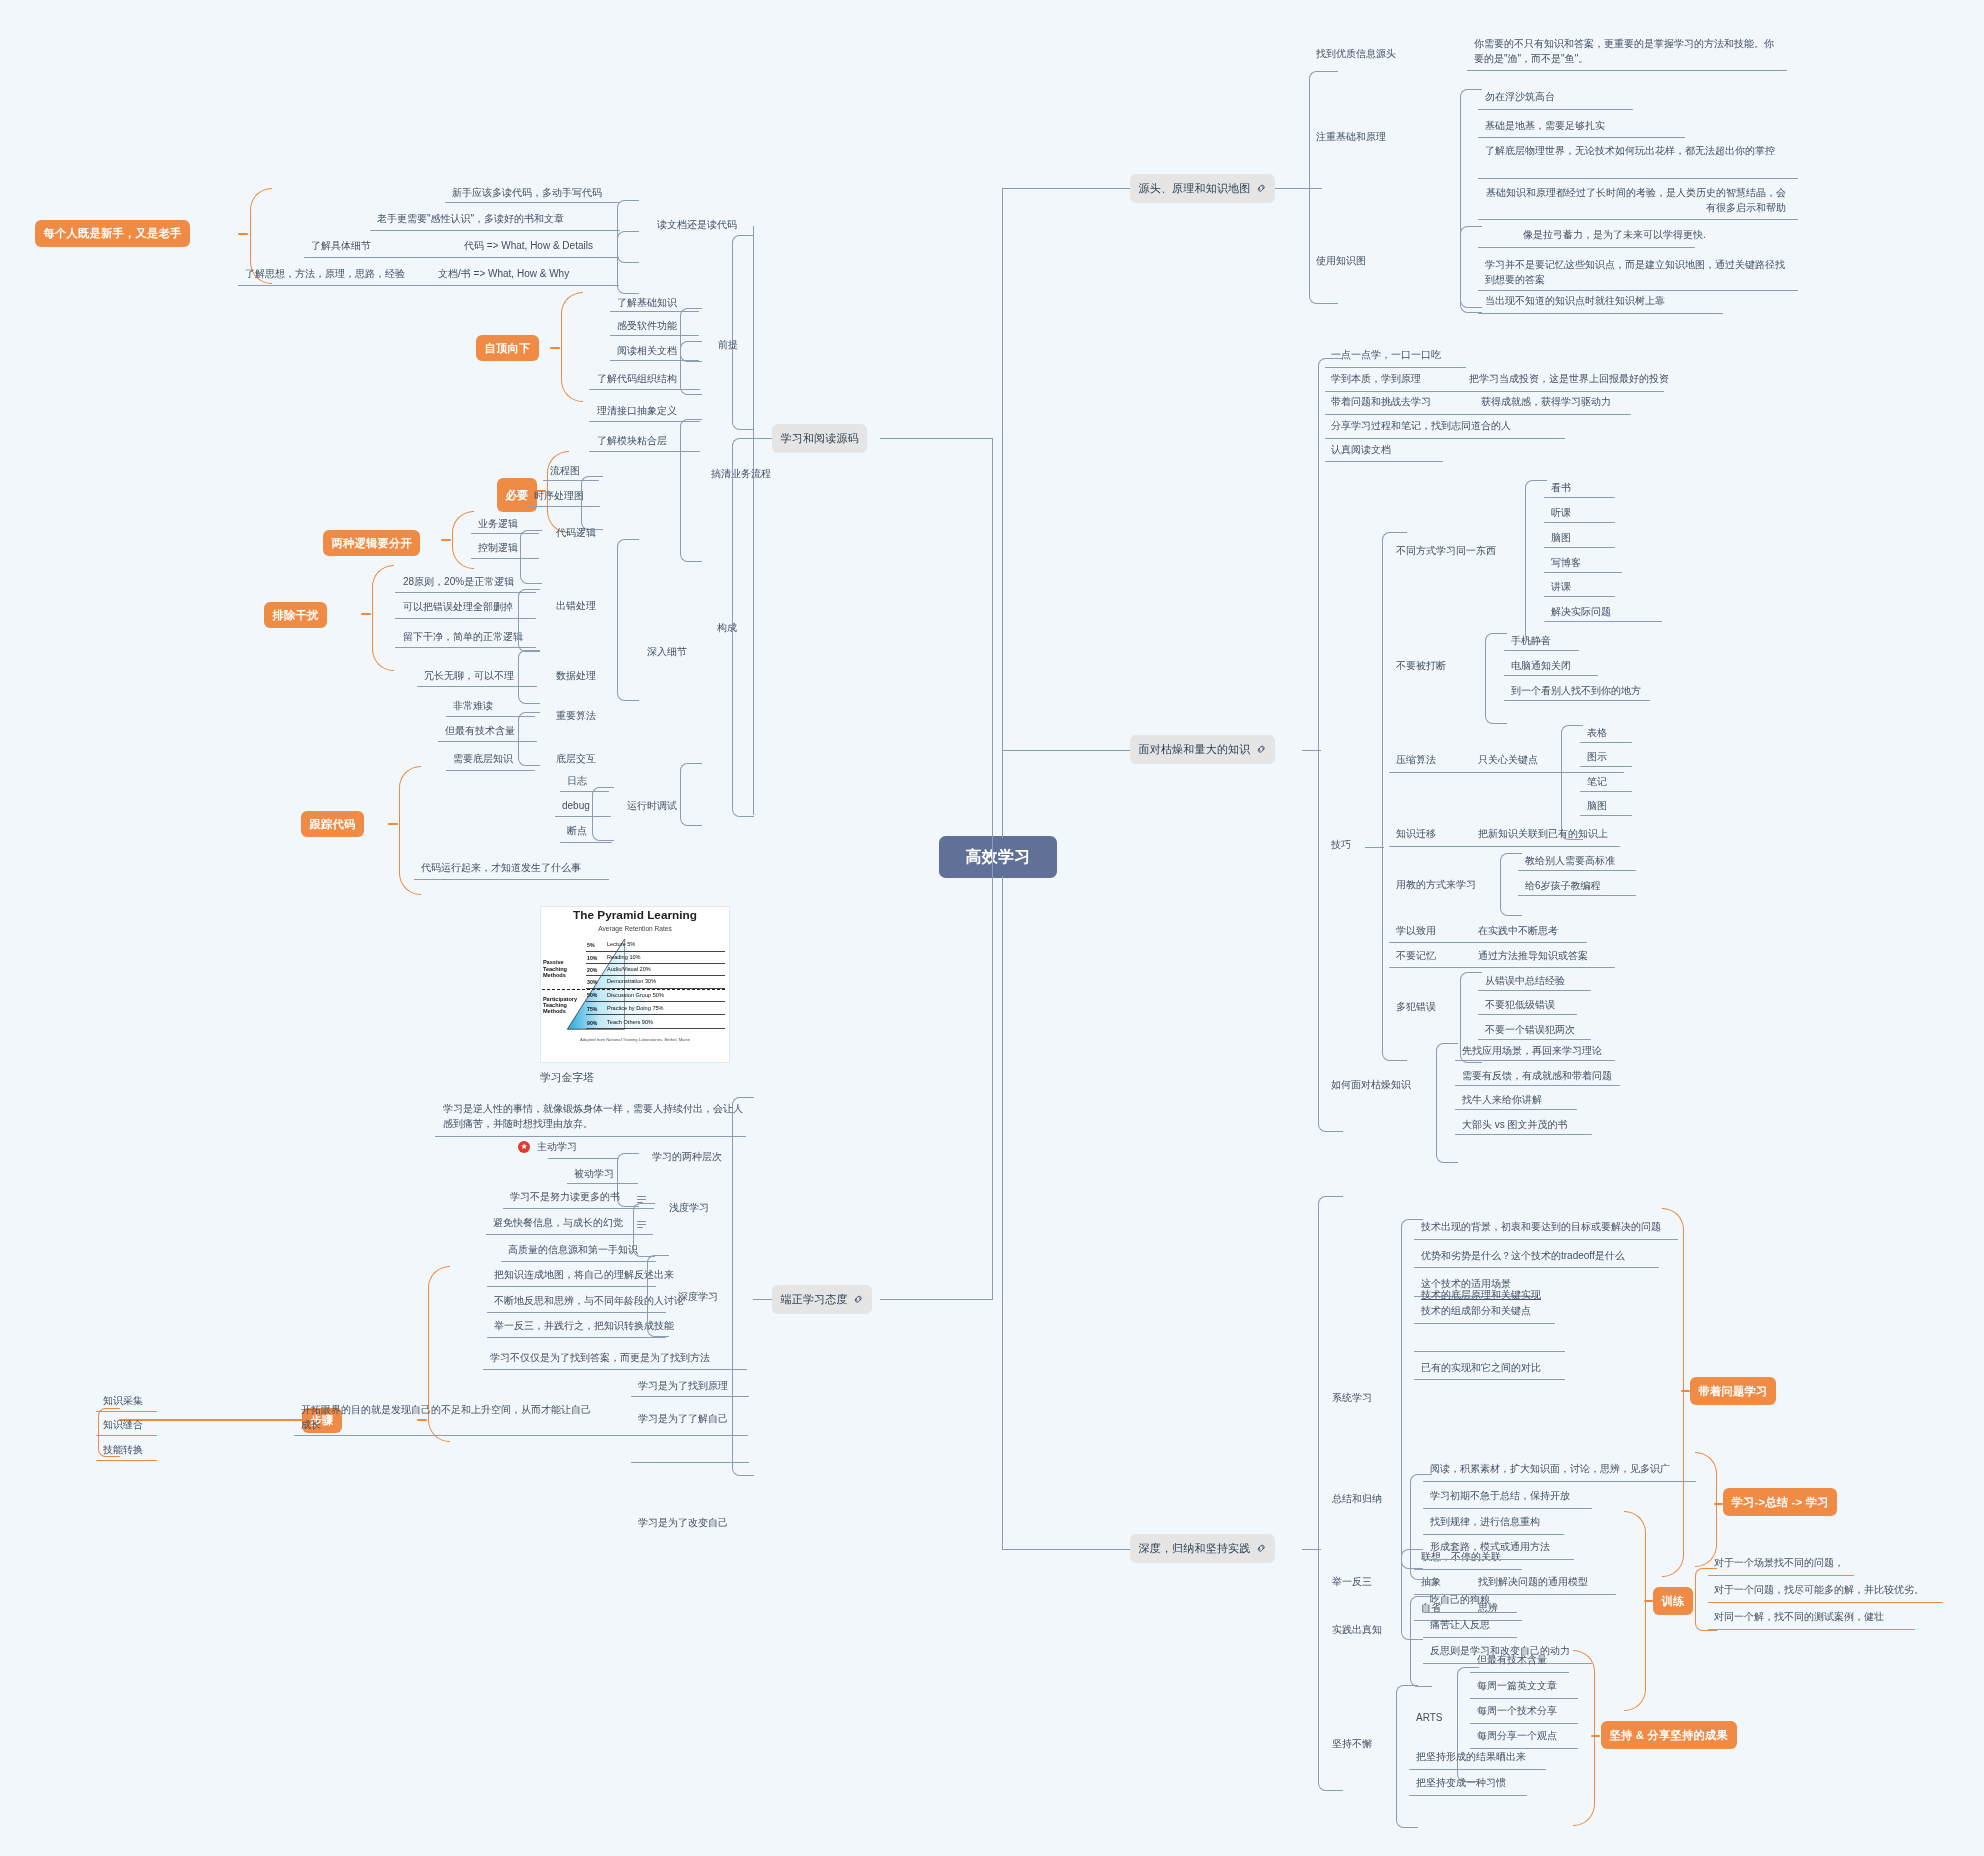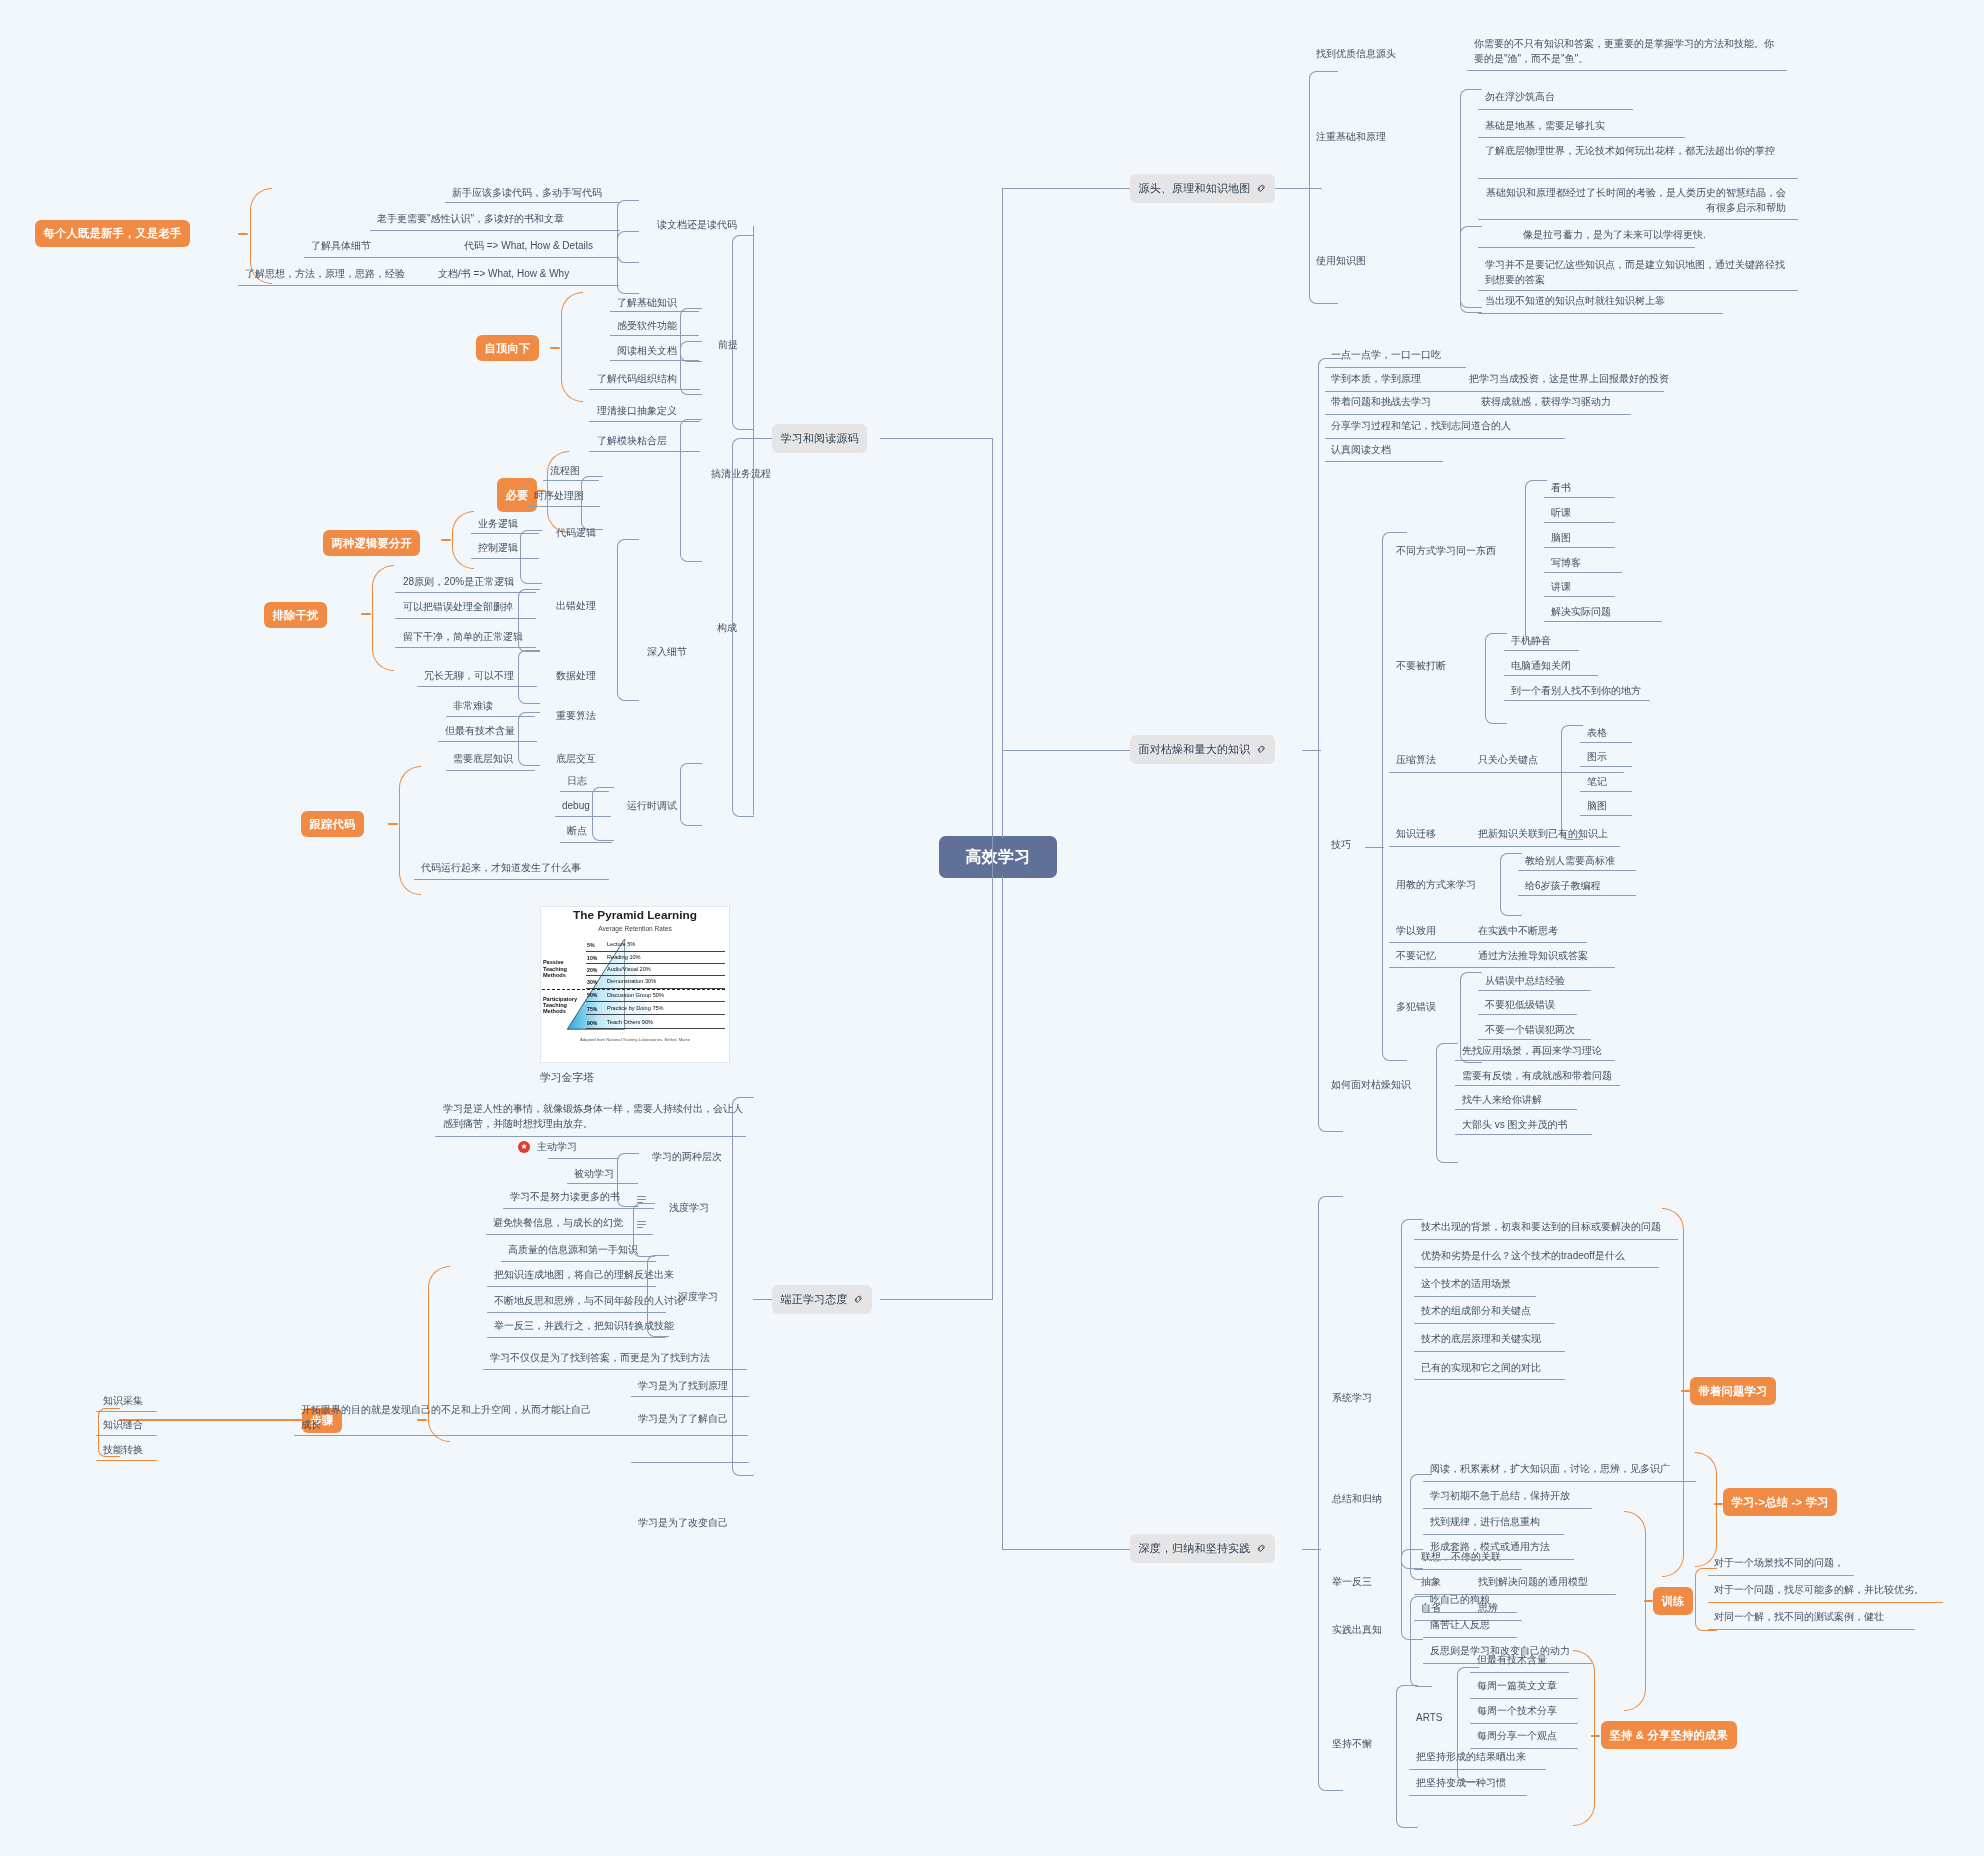--- a/index.html
+++ b/index.html
@@ -234,21 +234,21 @@
   <div class="n" style="left:1332px;top:1391px;">系统学习</div>
   <div class="box" style="left:1401px;top:1219px;width:21px;height:348px;"></div>
   <div class="n" style="left:1421px;top:1220px;">技术出现的背景，初衷和要达到的目标或要解决的问题</div>
   <div class="ul" style="left:1414px;top:1239px;width:264px;"></div>
   <div class="n" style="left:1421px;top:1249px;">优势和劣势是什么？这个技术的tradeoff是什么</div>
   <div class="ul" style="left:1414px;top:1267px;width:245px;"></div>
   <div class="n" style="left:1421px;top:1277px;">这个技术的适用场景</div>
   <div class="ul" style="left:1414px;top:1296px;width:122px;"></div>
   <div class="n" style="left:1421px;top:1304px;">技术的组成部分和关键点</div>
   <div class="ul" style="left:1414px;top:1323px;width:141px;"></div>
-  <div class="n" style="left:1421px;top:1332px;">技术的底层原理和关键实现</div>
+  <div class="n" style="left:1421px;top:1288px;text-decoration:underline;">技术的底层原理和关键实现</div>
   <div class="ul" style="left:1414px;top:1351px;width:151px;"></div>
   <div class="n" style="left:1421px;top:1361px;">已有的实现和它之间的对比</div>
   <div class="ul" style="left:1414px;top:1379px;width:151px;"></div>
   <div class="brace rt" style="left:1662px;top:1208px;width:21px;height:367px;"></div>
   <div class="tick" style="left:1681px;top:1390px;width:9.4px;"></div>
   <div class="pill orange" style="left:1690px;top:1377px;height:28px;">
     <span>带着问题学习</span>
   </div>
 
   <div class="n" style="left:1332px;top:1575px;">举一反三</div>

